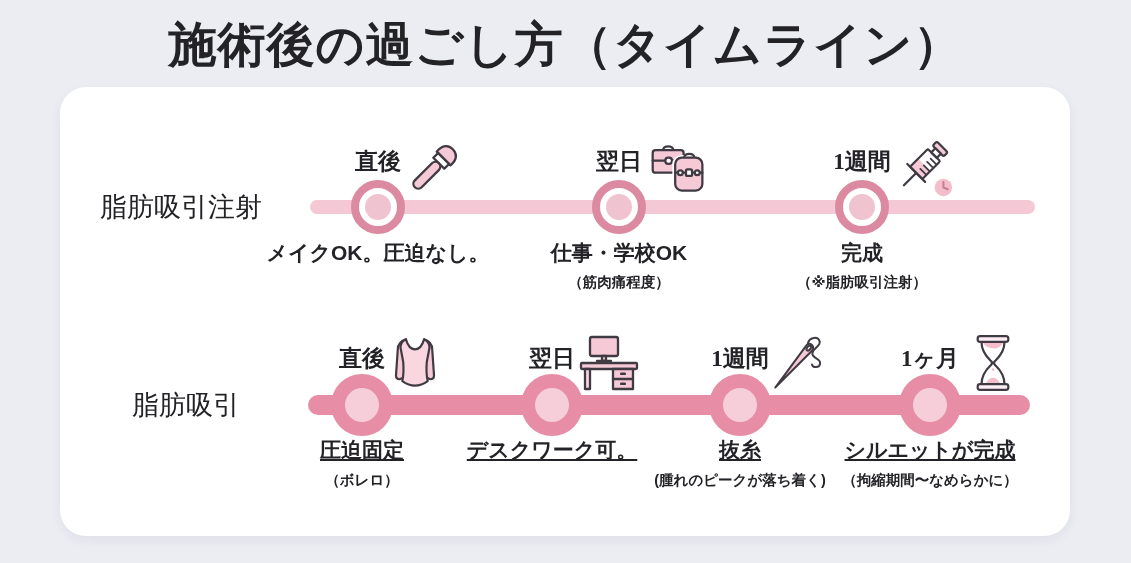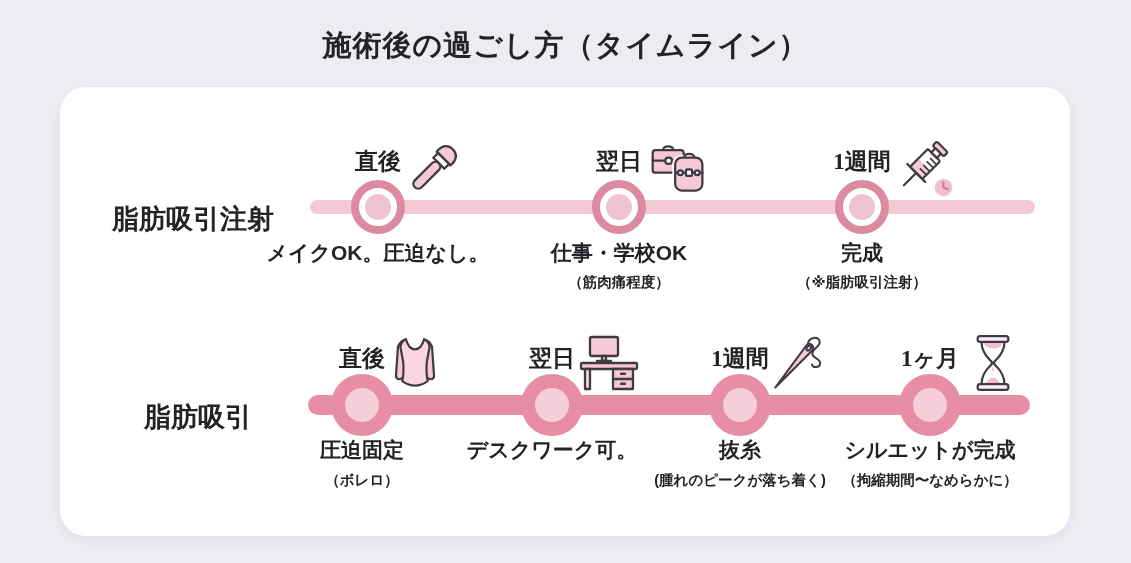--- a/index.html
+++ b/index.html
@@ -1,22 +1,22 @@
 <!DOCTYPE html>
 <html><head>
 <meta charset="utf-8">
 <style>
   html,body{margin:0;padding:0;}
   body{font-family:"Liberation Sans","DejaVu Sans",sans-serif;background:#ecedf3;}
   .canvas{position:relative;width:1131px;height:563px;background:#ecedf3;overflow:hidden;}
   .title{position:absolute;top:20px;left:0;width:100%;margin:0;text-align:center;
-         font-size:29px;line-height:50px;font-weight:800;color:#232327;letter-spacing:1px;}
+         font-size:48px;line-height:50px;font-weight:800;color:#232327;letter-spacing:1px;}
   .card{position:absolute;left:60px;top:87px;width:1010px;height:449px;background:#ffffff;
         border-radius:26px;box-shadow:0 4px 12px rgba(40,40,70,0.06);}
-  .row-label{position:absolute;margin:12px;font-weight:700;color:#232327;font-size:27px;line-height:30px;white-space:nowrap;}
+  .row-label{position:absolute;margin:0;font-weight:400;color:#232327;font-size:27px;line-height:30px;white-space:nowrap;}
   .row-label.r1l{left:40px;top:105px;}
   .row-label.r2l{left:72px;top:303px;}
   .tl-line{position:absolute;border-radius:99px;}
   .tl-line.l1{left:250px;top:113px;width:725px;height:14px;background:#f4c9d5;}
   .tl-line.l2{left:248px;top:308px;width:722px;height:20px;background:#e78ea6;}
   .milestone{position:absolute;top:0;width:0;height:100%;}
   .time{position:absolute;left:0;transform:translateX(-50%);white-space:nowrap;
         font-size:23px;line-height:27px;font-weight:800;color:#232327;font-family:Liberation Serif, serif;}
   .icon{position:absolute;display:block;}
   .dot{position:absolute;left:0;transform:translate(-50%,-50%);border-radius:50%;}
@@ -25,21 +25,21 @@
   .r1 .dot-core{width:26px;height:26px;background:#f0c3d0;}
   .r2 .dot{width:62px;height:62px;background:#e78ea6;top:318px;}
   .r2 .dot-core{width:34px;height:34px;background:#f6ced9;}
   .r1 .time{top:61px;} .r1 .icon{top:51px;}
   .r2 .time{top:258px;} .r2 .icon{top:245px;}
   .caption{position:absolute;left:0;transform:translateX(-50%);white-space:nowrap;
            font-size:21px;line-height:23px;font-weight:800;color:#232327;text-align:right;}
   .note{position:absolute;left:0;transform:translateX(-50%);white-space:nowrap;
         font-size:14.5px;line-height:16px;font-weight:700;color:#232327;text-align:center;margin-top:10px;}
   .r1 .caption{top:154px;} .r1 .note{top:177px;}
-  .r2 .caption{top:351px;} .r2 .note{top:375px;}
+  .r2 .caption{top:351px;text-decoration:underline;} .r2 .note{top:375px;}
   svg{display:block;}
 </style>
 </head>
 <body>
 
 <div class="canvas">
   <h1 class="title">施術後の過ごし方（タイムライン）</h1>
 
   <div class="card">
 

